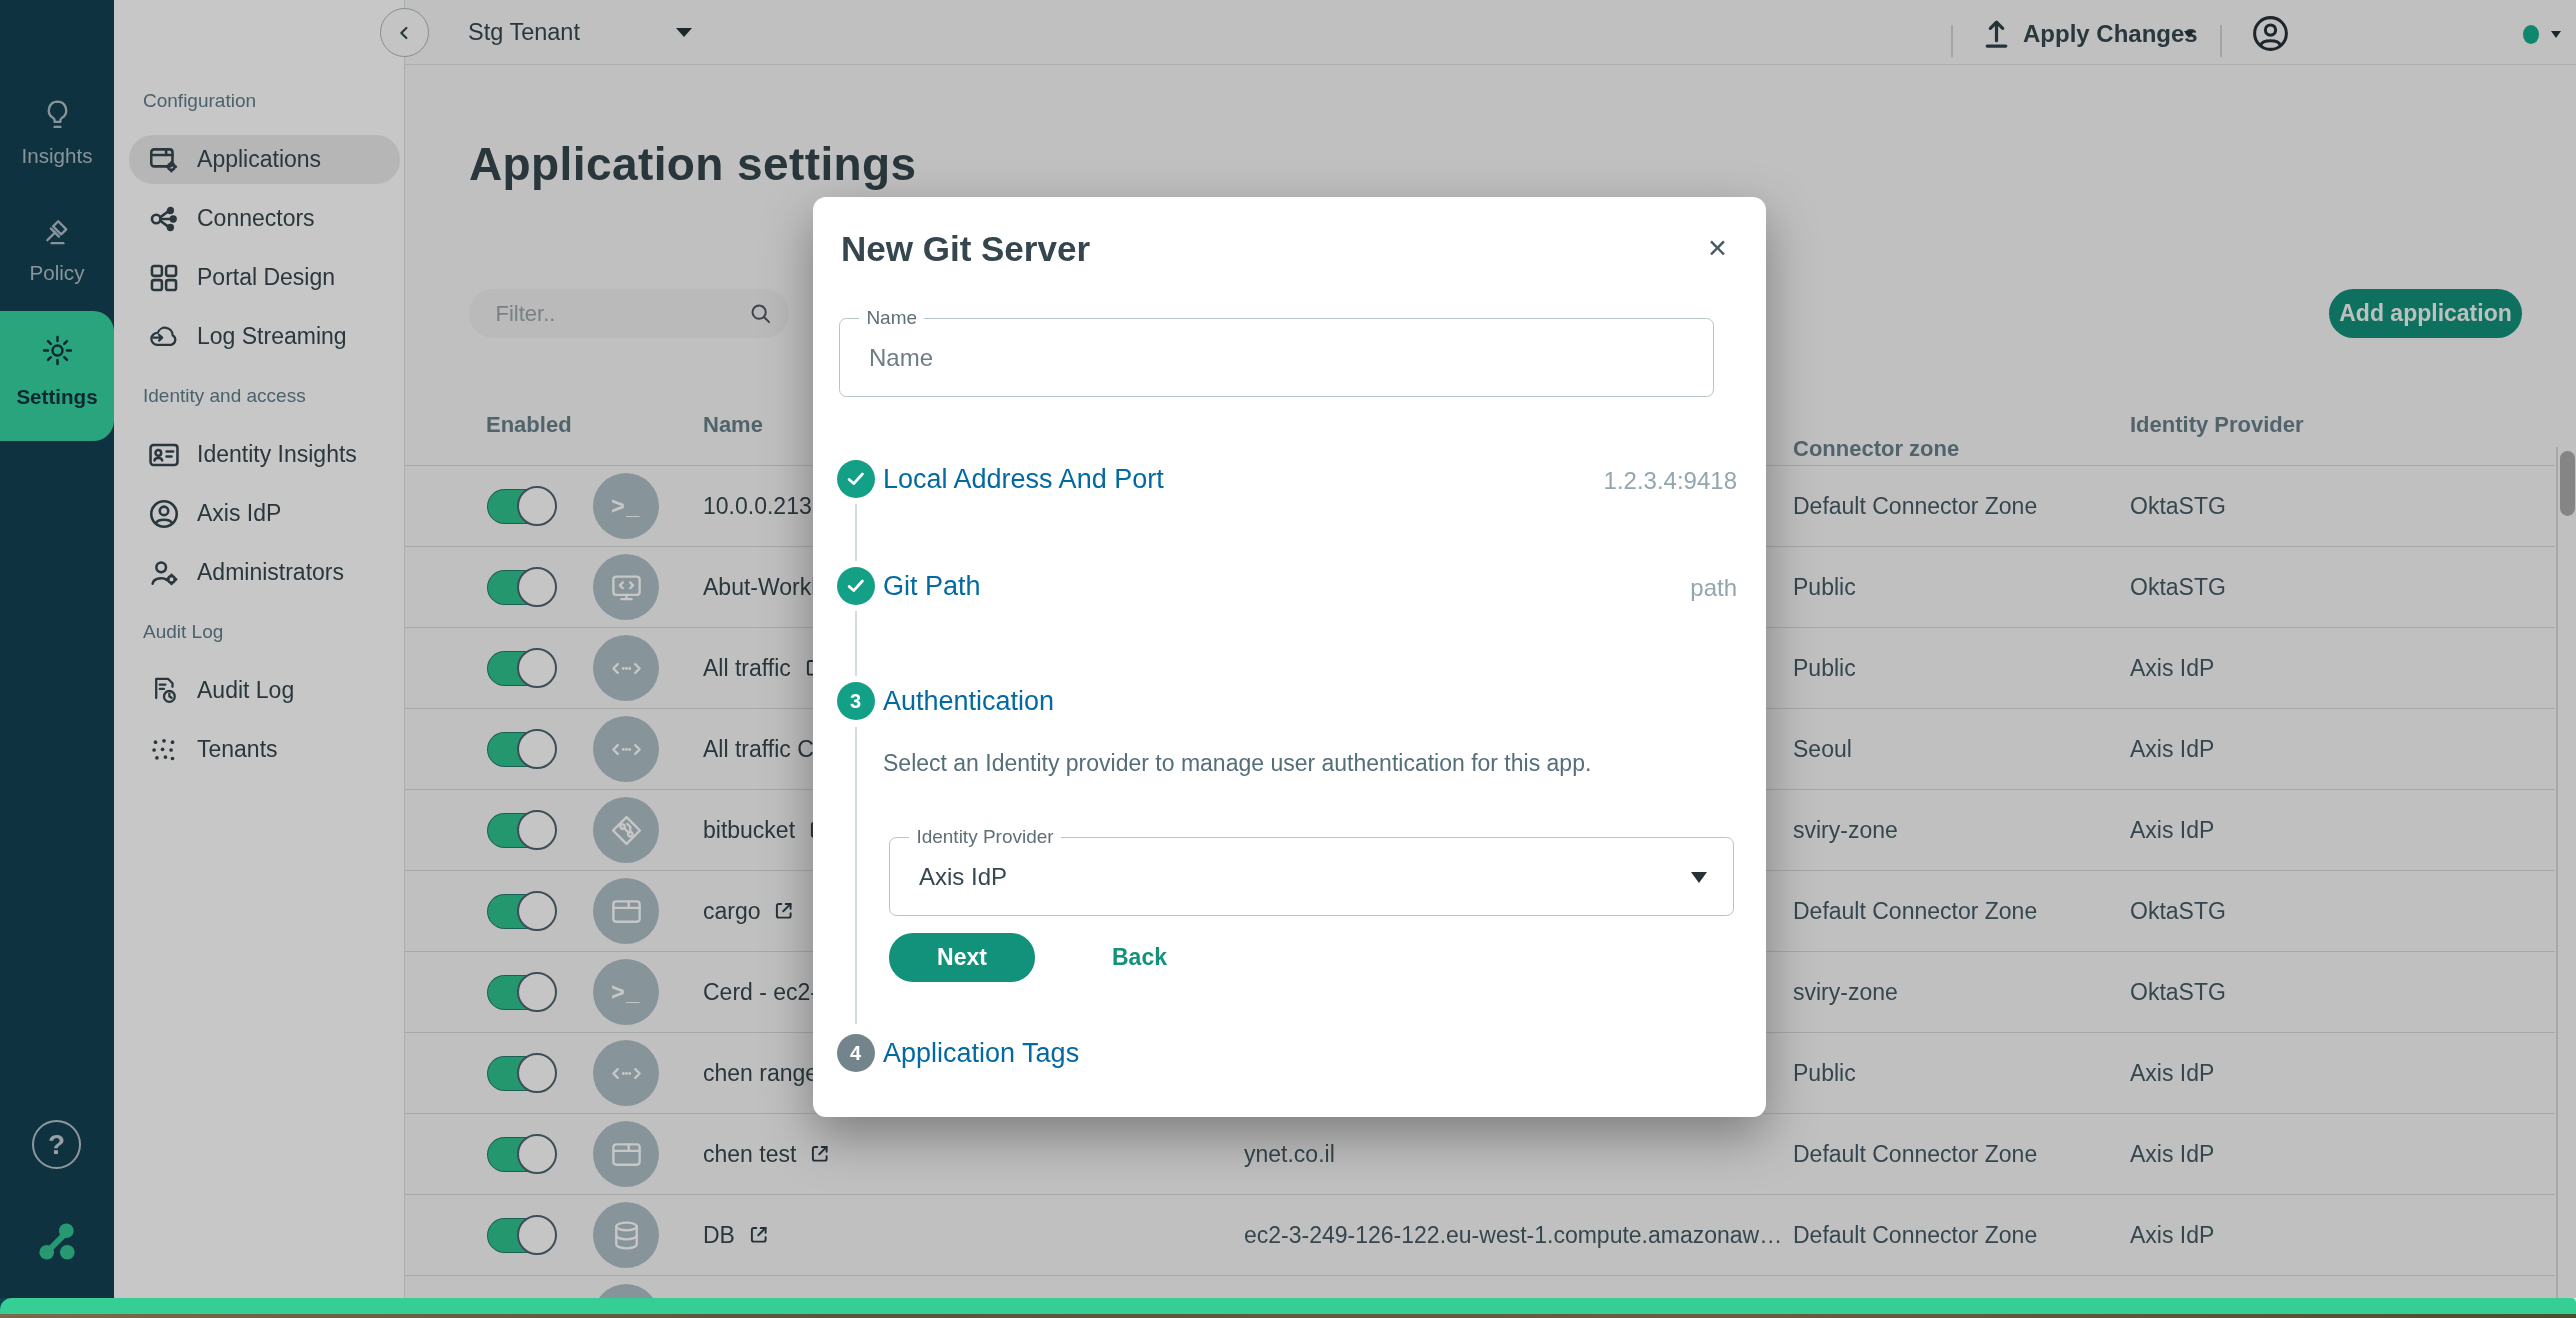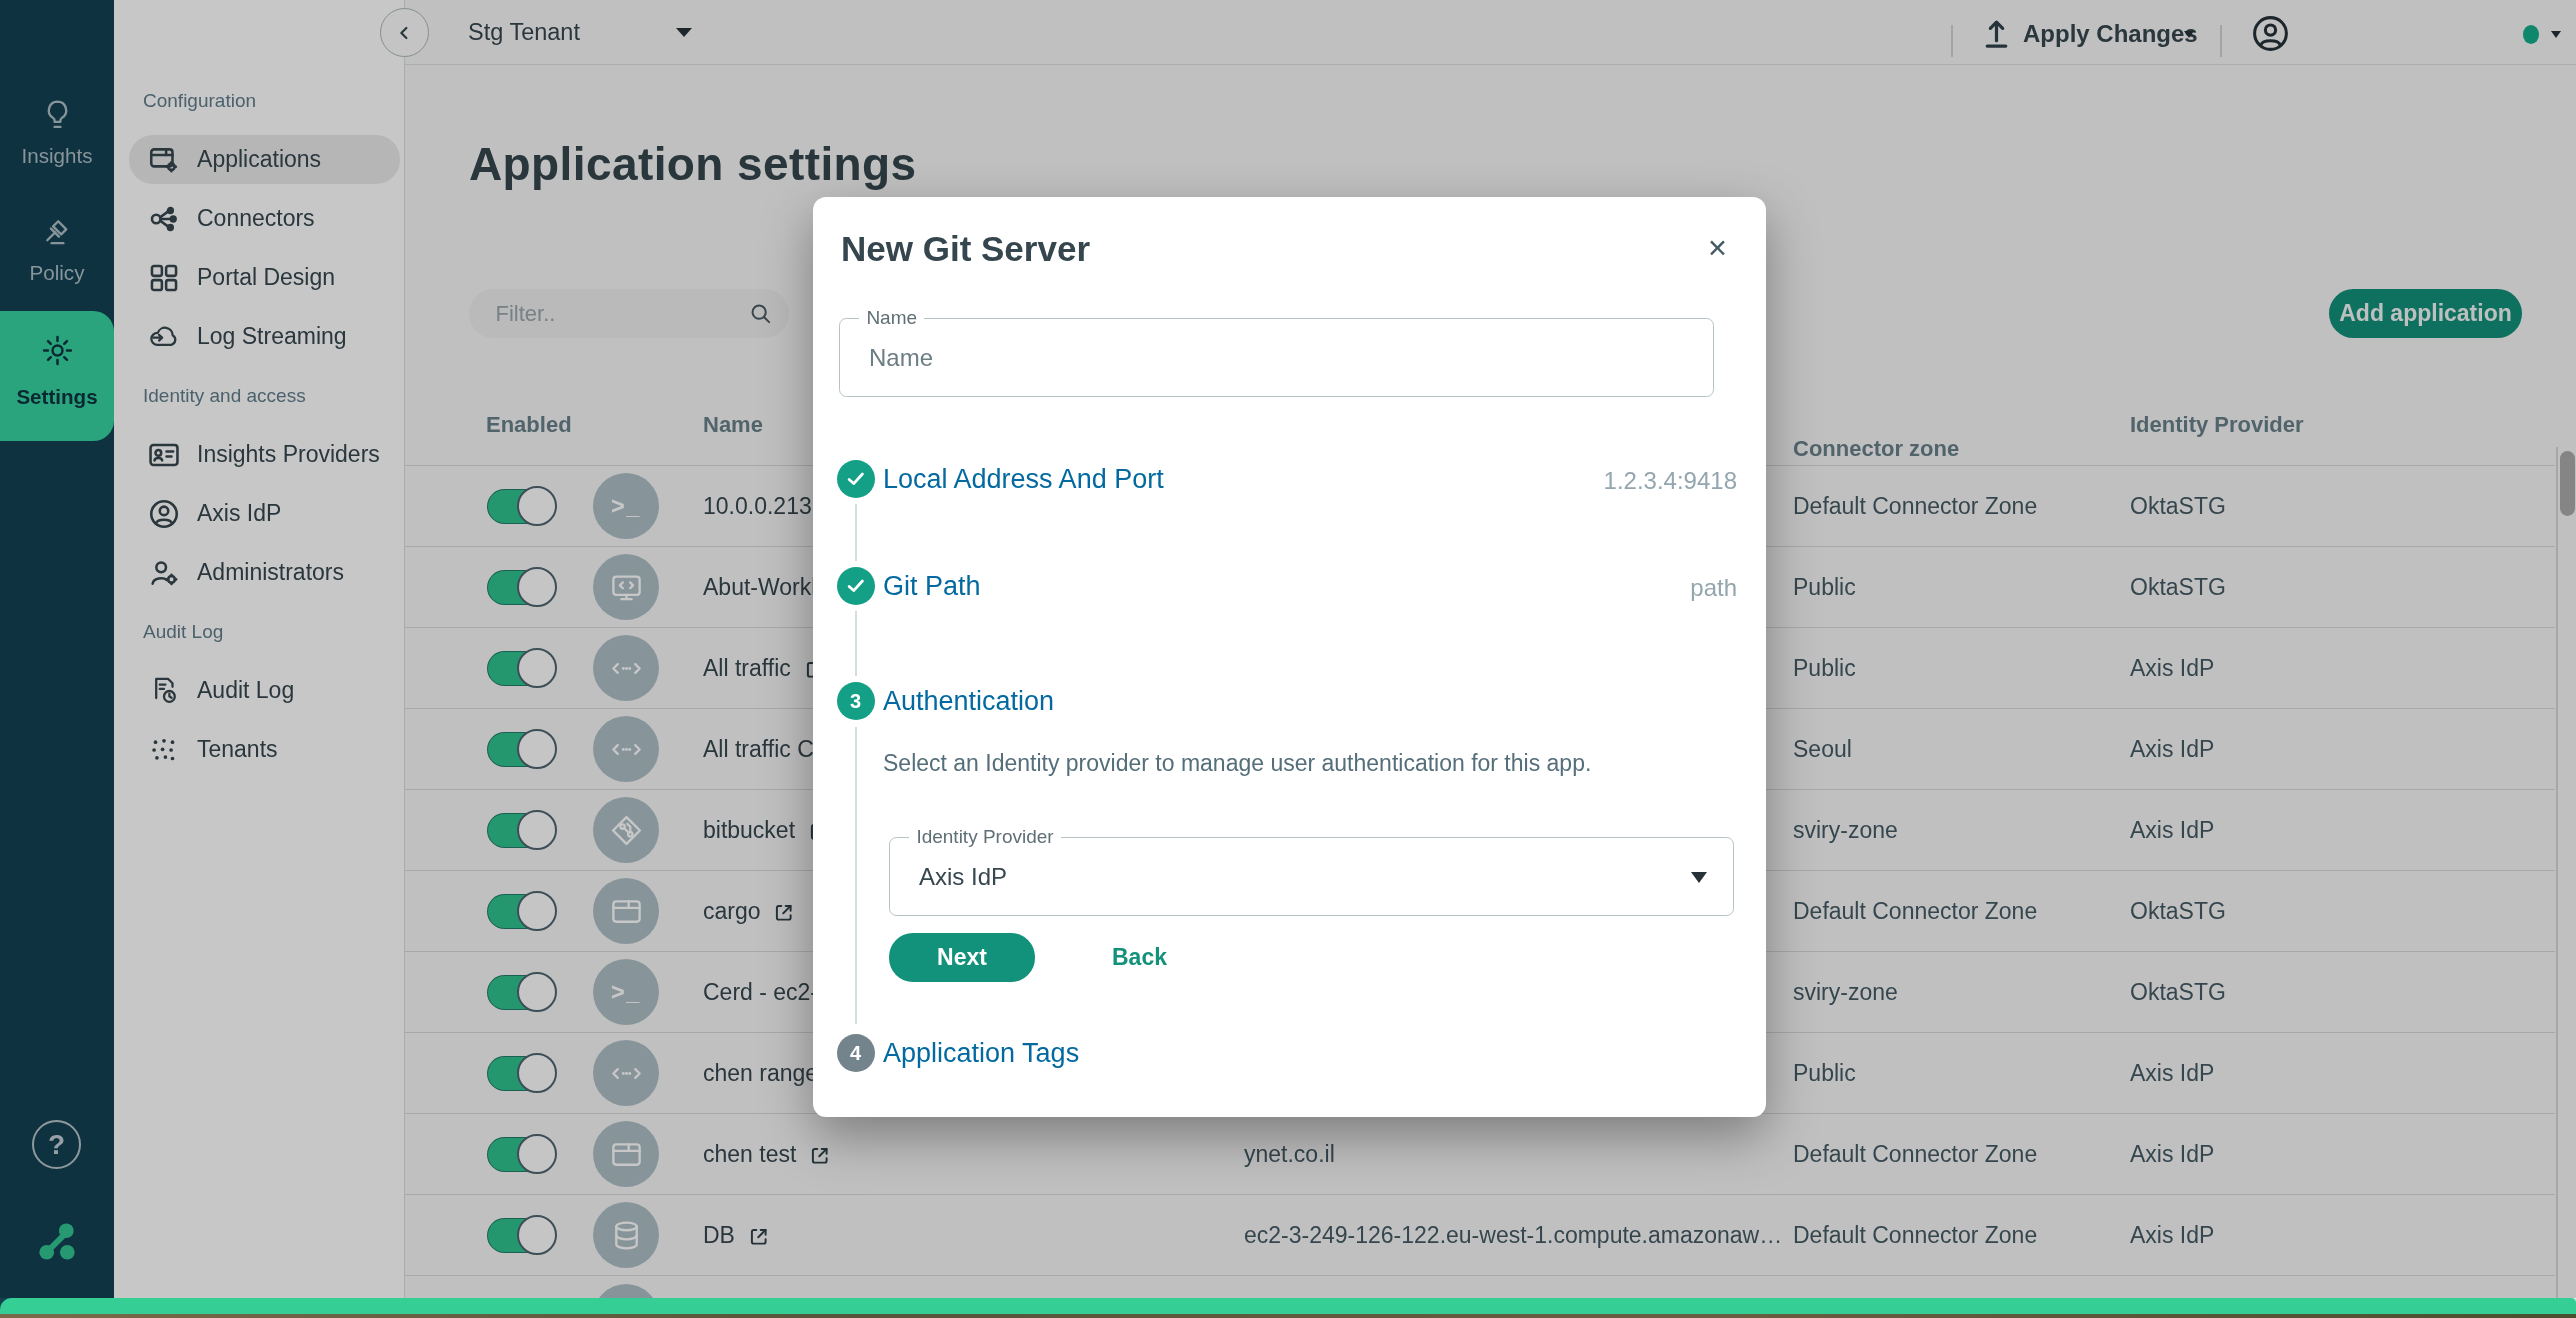--- a/index.html
+++ b/index.html
@@ -63,21 +63,21 @@
   .rows{position:absolute;left:0;right:20.6px;top:465px;border-top:1.5px solid var(--line)}
   .trow{position:relative;height:81px;border-bottom:1.5px solid var(--line)}
   .trow .toggle{position:absolute;left:82px;top:23px;width:68px;height:35px;border-radius:17.7px;background:#2fc28e;
     border:1.5px solid rgba(28,68,78,.55);cursor:pointer}
   .trow .knob{position:absolute;right:-2.9px;top:-3.7px;width:40px;height:40px;border-radius:50%;background:#fdfdfd;border:2.2px solid #4f6570}
   .row-icon{position:absolute;left:188px;top:7.4px;width:66px;height:66px;border-radius:50%;background:#aebfc6;color:#fff;
     display:flex;align-items:center;justify-content:center}
   .row-icon svg{width:35px;height:35px;stroke-width:1.6}
   .row-icon .term{font-size:23.5px;font-weight:bold;letter-spacing:1.5px}
   .cell{position:absolute;top:26.5px;font-size:23px;color:var(--ink2);white-space:nowrap}
-  .cell.namec{left:298px;color:var(--ink);display:flex;align-items:flex-end;gap:11.8px}
+  .cell.namec{left:298px;color:var(--ink);display:flex;align-items:center;gap:11.8px}
   .cell.addr{left:839px}
   .cell.zone{left:1388px}
   .cell.idp{left:1725px}
   .ext-ic{width:23.5px;height:23.5px;color:#2f4149}
   .peek-icon{position:absolute;left:188px;top:1284px;width:66px;height:66px;border-radius:50%;background:#aebfc6}
   .sb-track{position:absolute;left:2151px;top:447px;bottom:0;width:1.5px;background:#d4d8d8}
   .sb-thumb{position:absolute;left:2155px;top:451px;width:14.7px;height:65px;border-radius:7.4px;background:#ababab;cursor:pointer}
 
   
   .back-btn{position:absolute;left:380px;top:8px;width:49px;height:49px;border-radius:50%;background:#fbfcfc;
@@ -219,21 +219,21 @@
         </div>
         <div class="side-item">
           <span class="si-ic">
             <svg viewBox="0 0 24 24">
               <rect x="2.5" y="5" width="19" height="14" rx="2"></rect>
               <circle cx="8" cy="10.5" r="2"></circle>
               <path d="M5.3 15.8c.5-2.2 4.9-2.2 5.4 0"></path>
               <path d="M13.8 9.5h4.7M13.8 13h3.5"></path>
             </svg>
           </span>
-          <span>Insights Providers</span>
+          <span>Identity Insights</span>
         </div>
         <div class="side-item">
           <span class="si-ic">
             <svg viewBox="0 0 24 24">
               <circle cx="12" cy="12" r="9"></circle>
               <circle cx="12" cy="9.8" r="3"></circle>
               <path d="M6.4 18.4c1.1-3.2 10.1-3.2 11.2 0"></path>
             </svg>
           </span>
           <span>Axis IdP</span>

